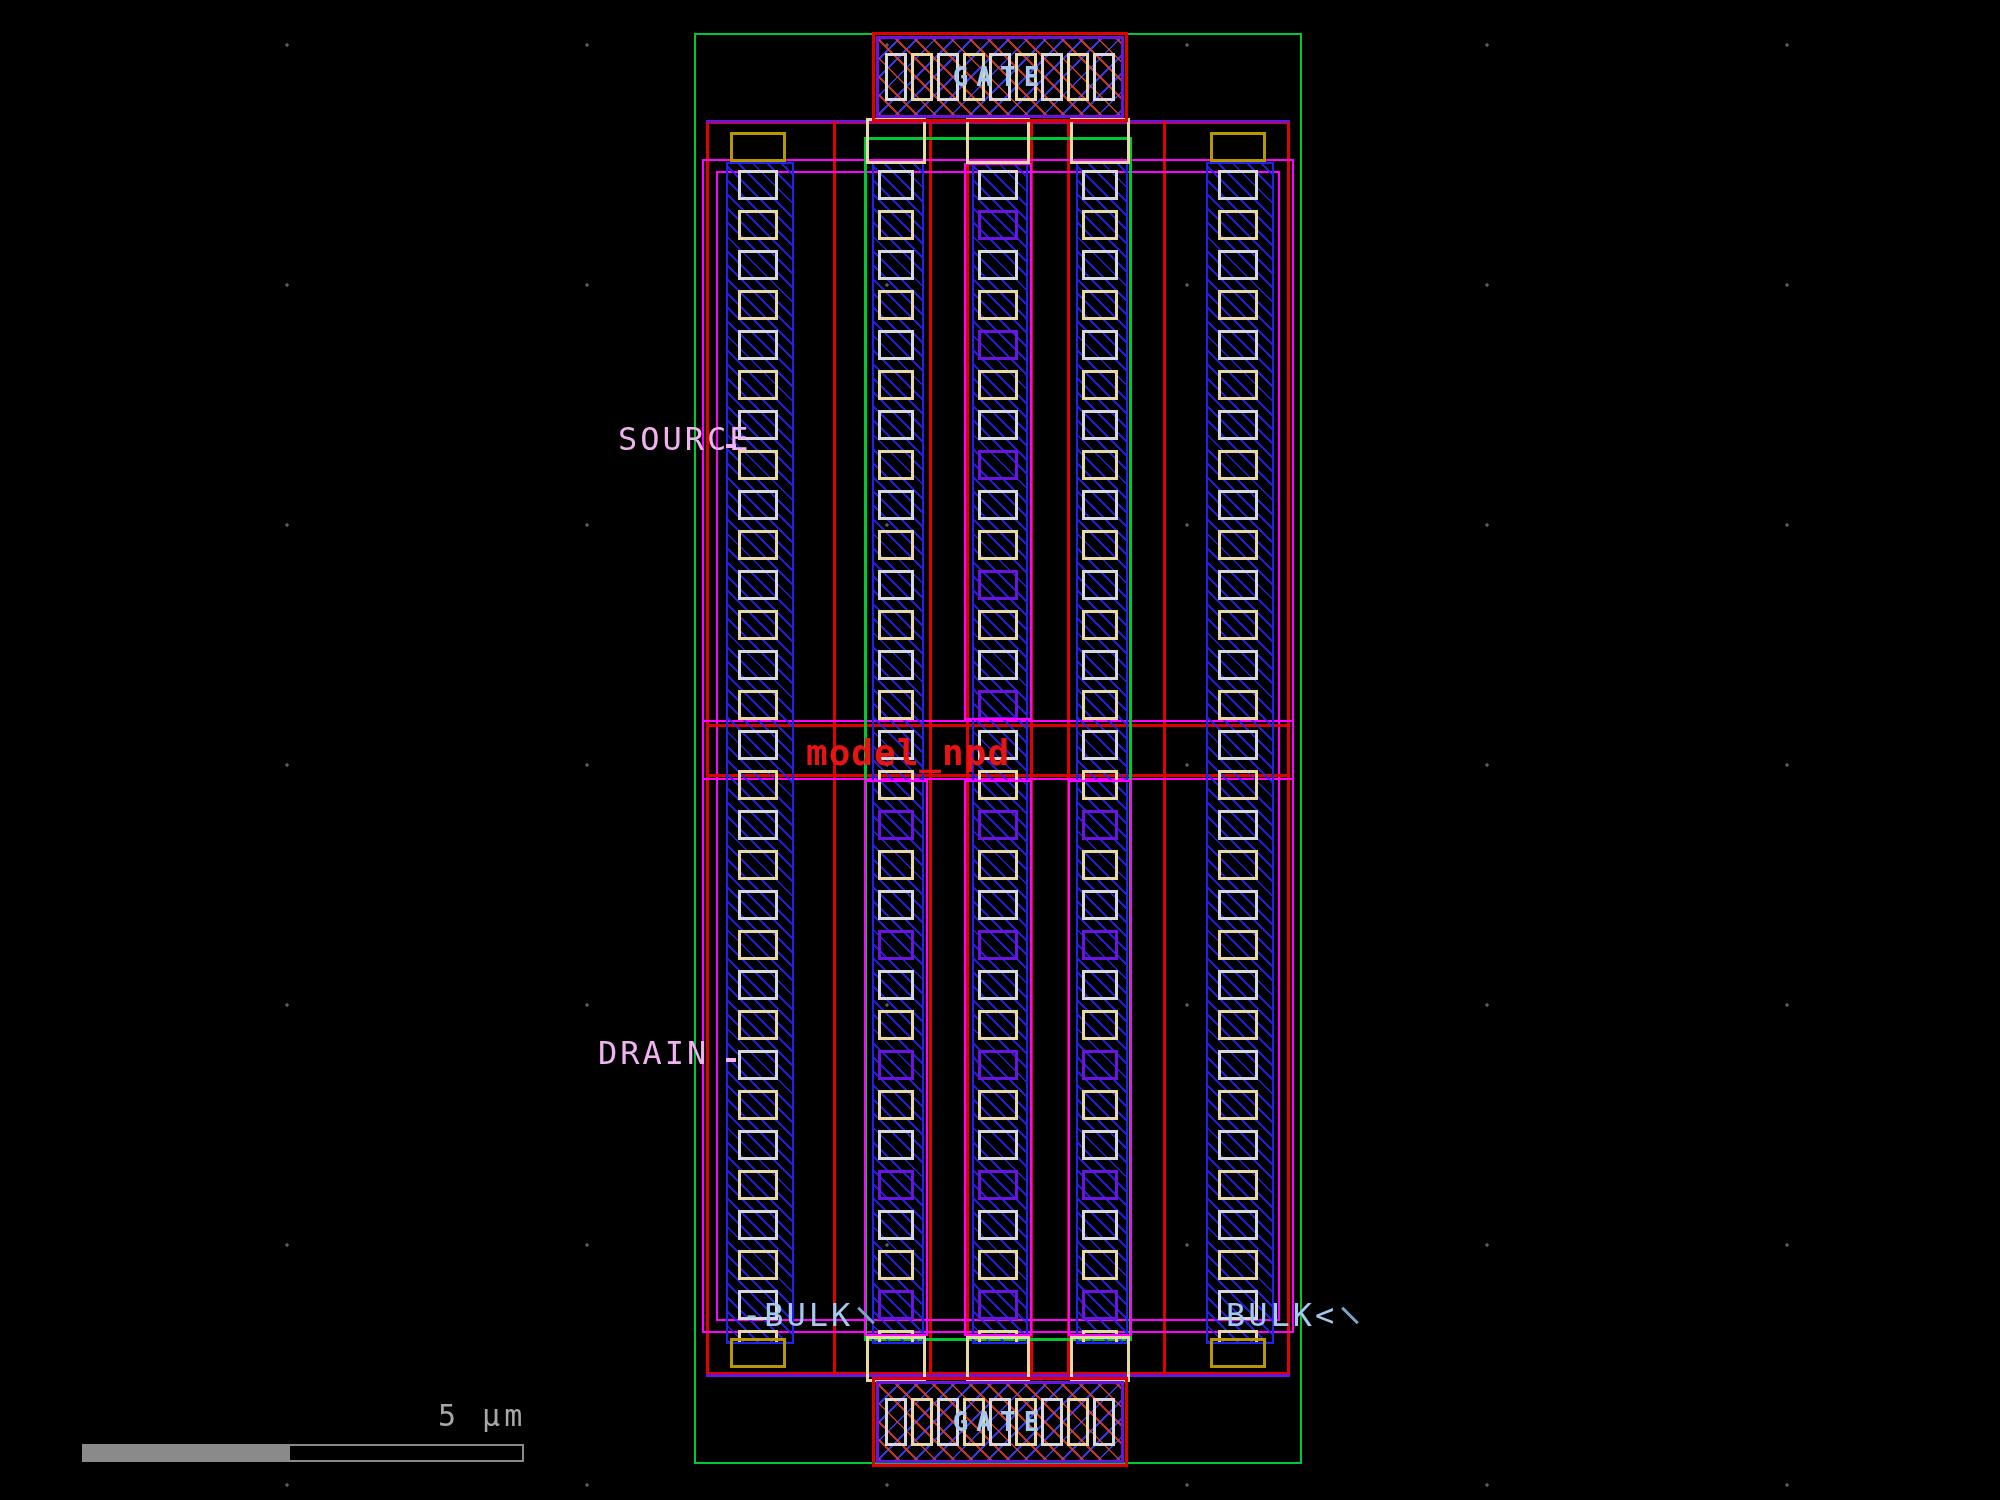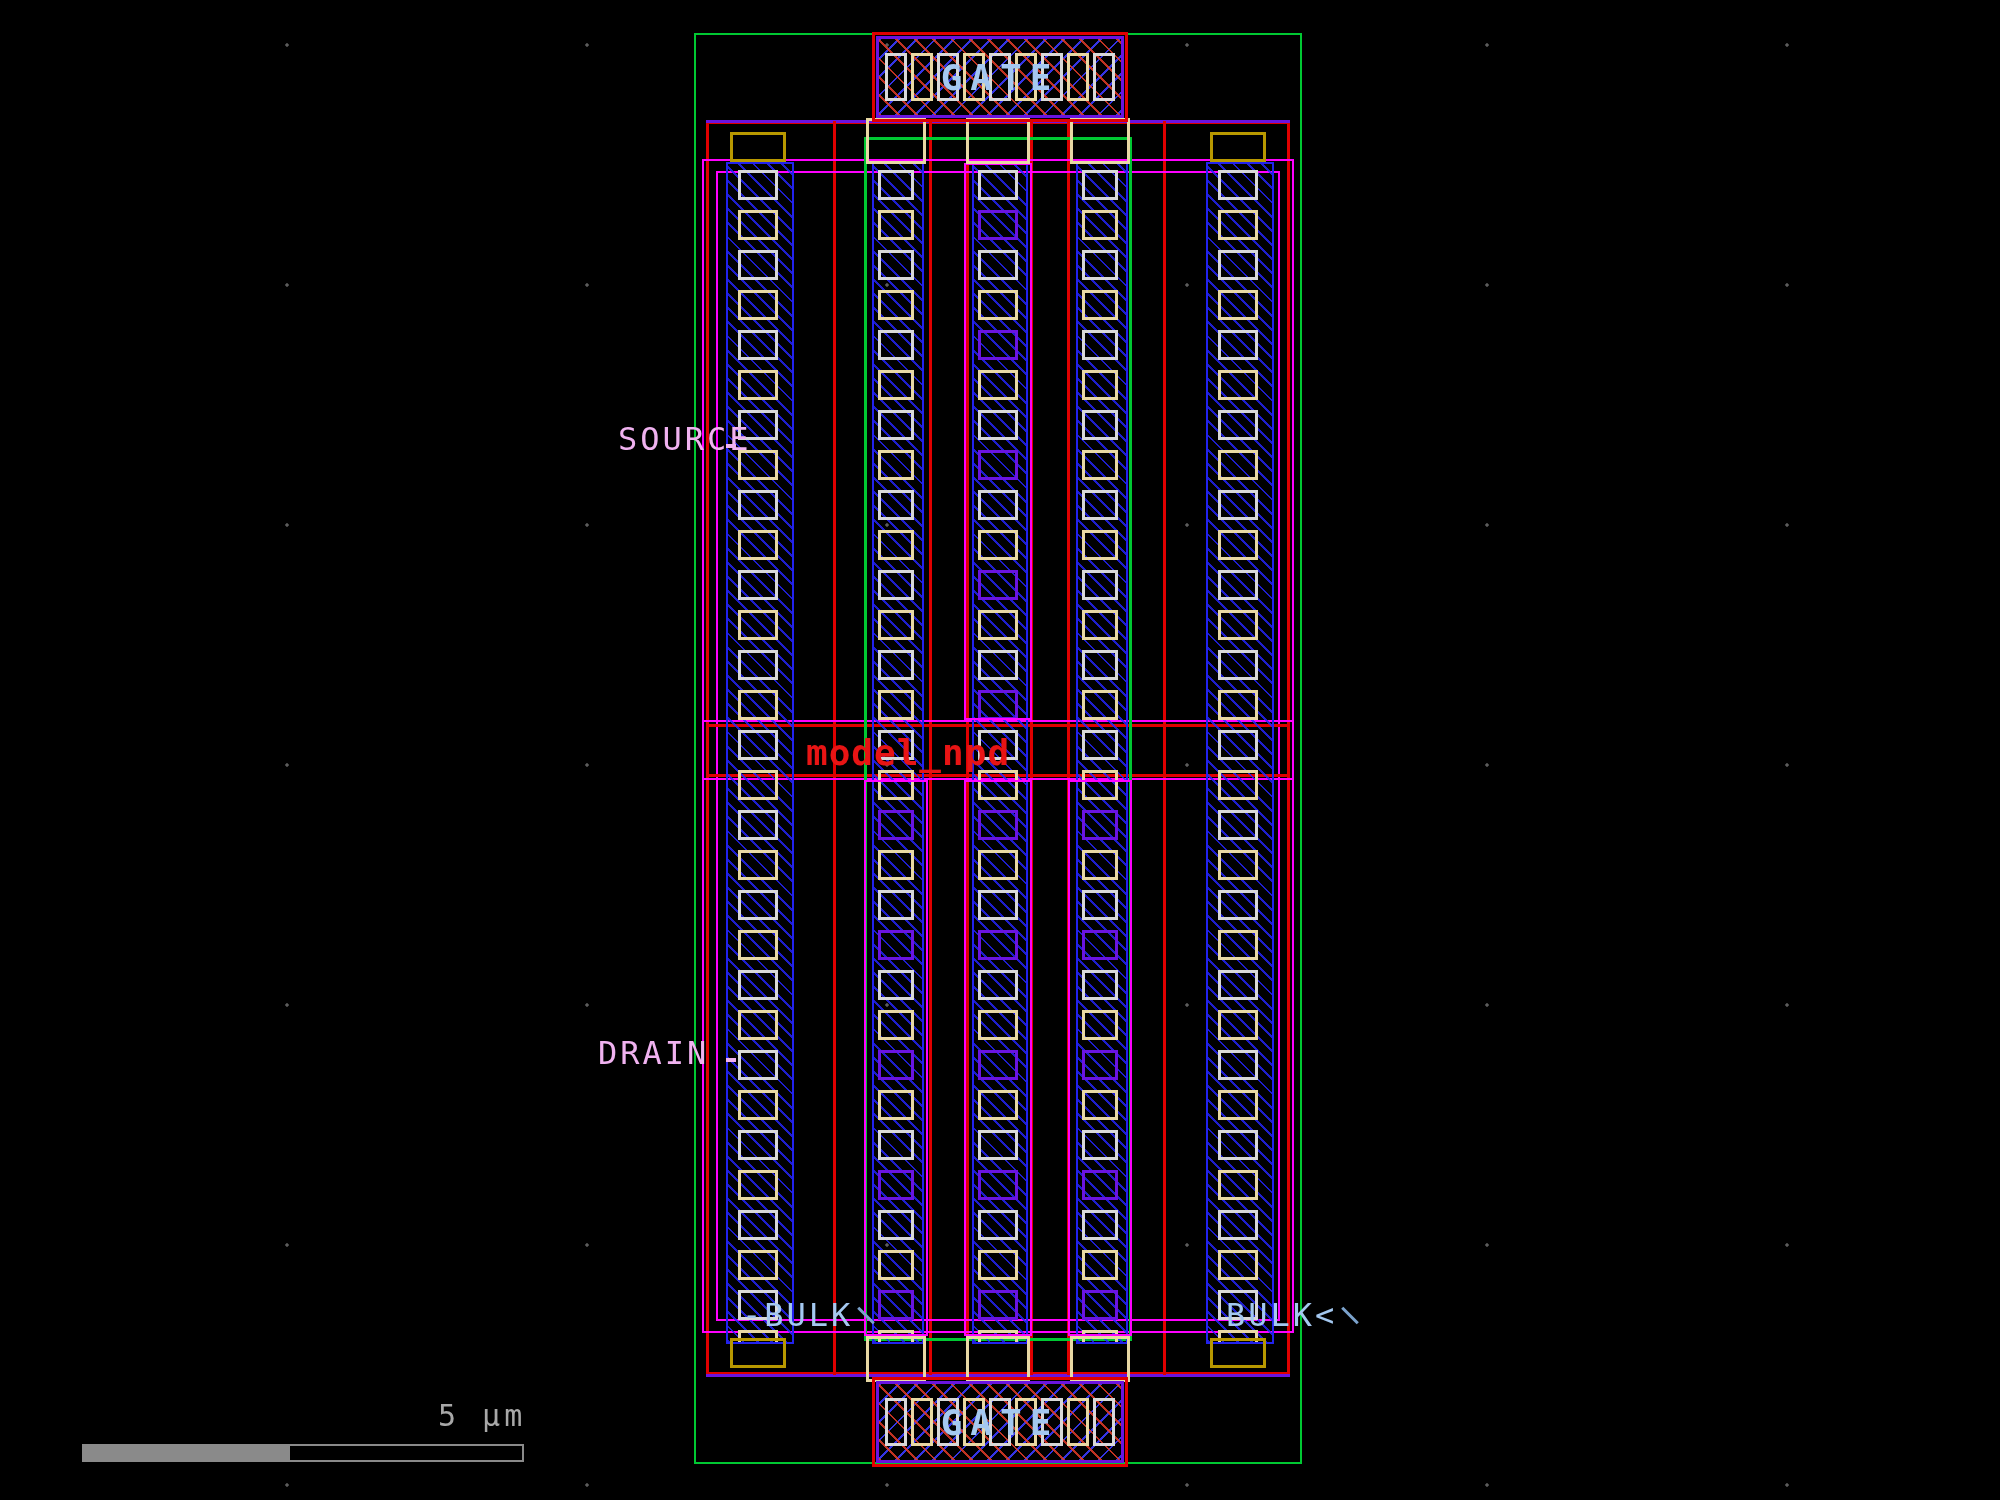--- a/index.html
+++ b/index.html
@@ -22,21 +22,21 @@
   .cap{position:absolute;box-sizing:border-box;background:#000;}
   .gate-red{position:absolute;box-sizing:border-box;border:3px solid var(--red);}
   .gate{position:absolute;box-sizing:border-box;border:3px solid var(--purple);
         background:
           repeating-linear-gradient(45deg, rgba(225,60,40,.85) 0 2px, transparent 2px 13px),
           repeating-linear-gradient(135deg, rgba(55,55,240,.95) 0 2px, transparent 2px 13px);}
   .gate-cells{position:absolute;left:6px;right:6px;top:50%;transform:translateY(-50%);
         height:48px;display:flex;gap:4px;justify-content:center;}
   .gate-cells div{flex:1 1 auto;border:3px solid #fff;background:transparent;box-sizing:border-box;}
   .gate-label{position:absolute;inset:0;display:flex;align-items:center;justify-content:center;
-        color:var(--bluelab);font-size:36px;letter-spacing:8px;font-weight:bold;border-radius:11px;}
+        color:var(--bluelab);font-size:26px;letter-spacing:8px;font-weight:bold;border-radius:11px;}
   .pink-label{position:absolute;color:var(--pinklab);font-size:32px;letter-spacing:3px;}
   .blue-label{position:absolute;color:var(--bluelab);font-size:32px;letter-spacing:3px;display:flex;align-items:center;}
   .red-label{position:absolute;color:var(--redtext);font-size:36px;letter-spacing:1px;font-weight:bold;}
   .tick{display:inline-block;width:22px;height:3px;background:#7ba2cc;transform:rotate(45deg);margin-left:2px;}
   #scale-label{position:absolute;color:#a8a8a8;font-size:30px;letter-spacing:4px;}
   #scale-fill{position:absolute;background:#8a8a8a;}
   #scale-outline{position:absolute;border:2px solid #8a8a8a;box-sizing:border-box;background:#000;}
 </style>
 </head>
 <body>

